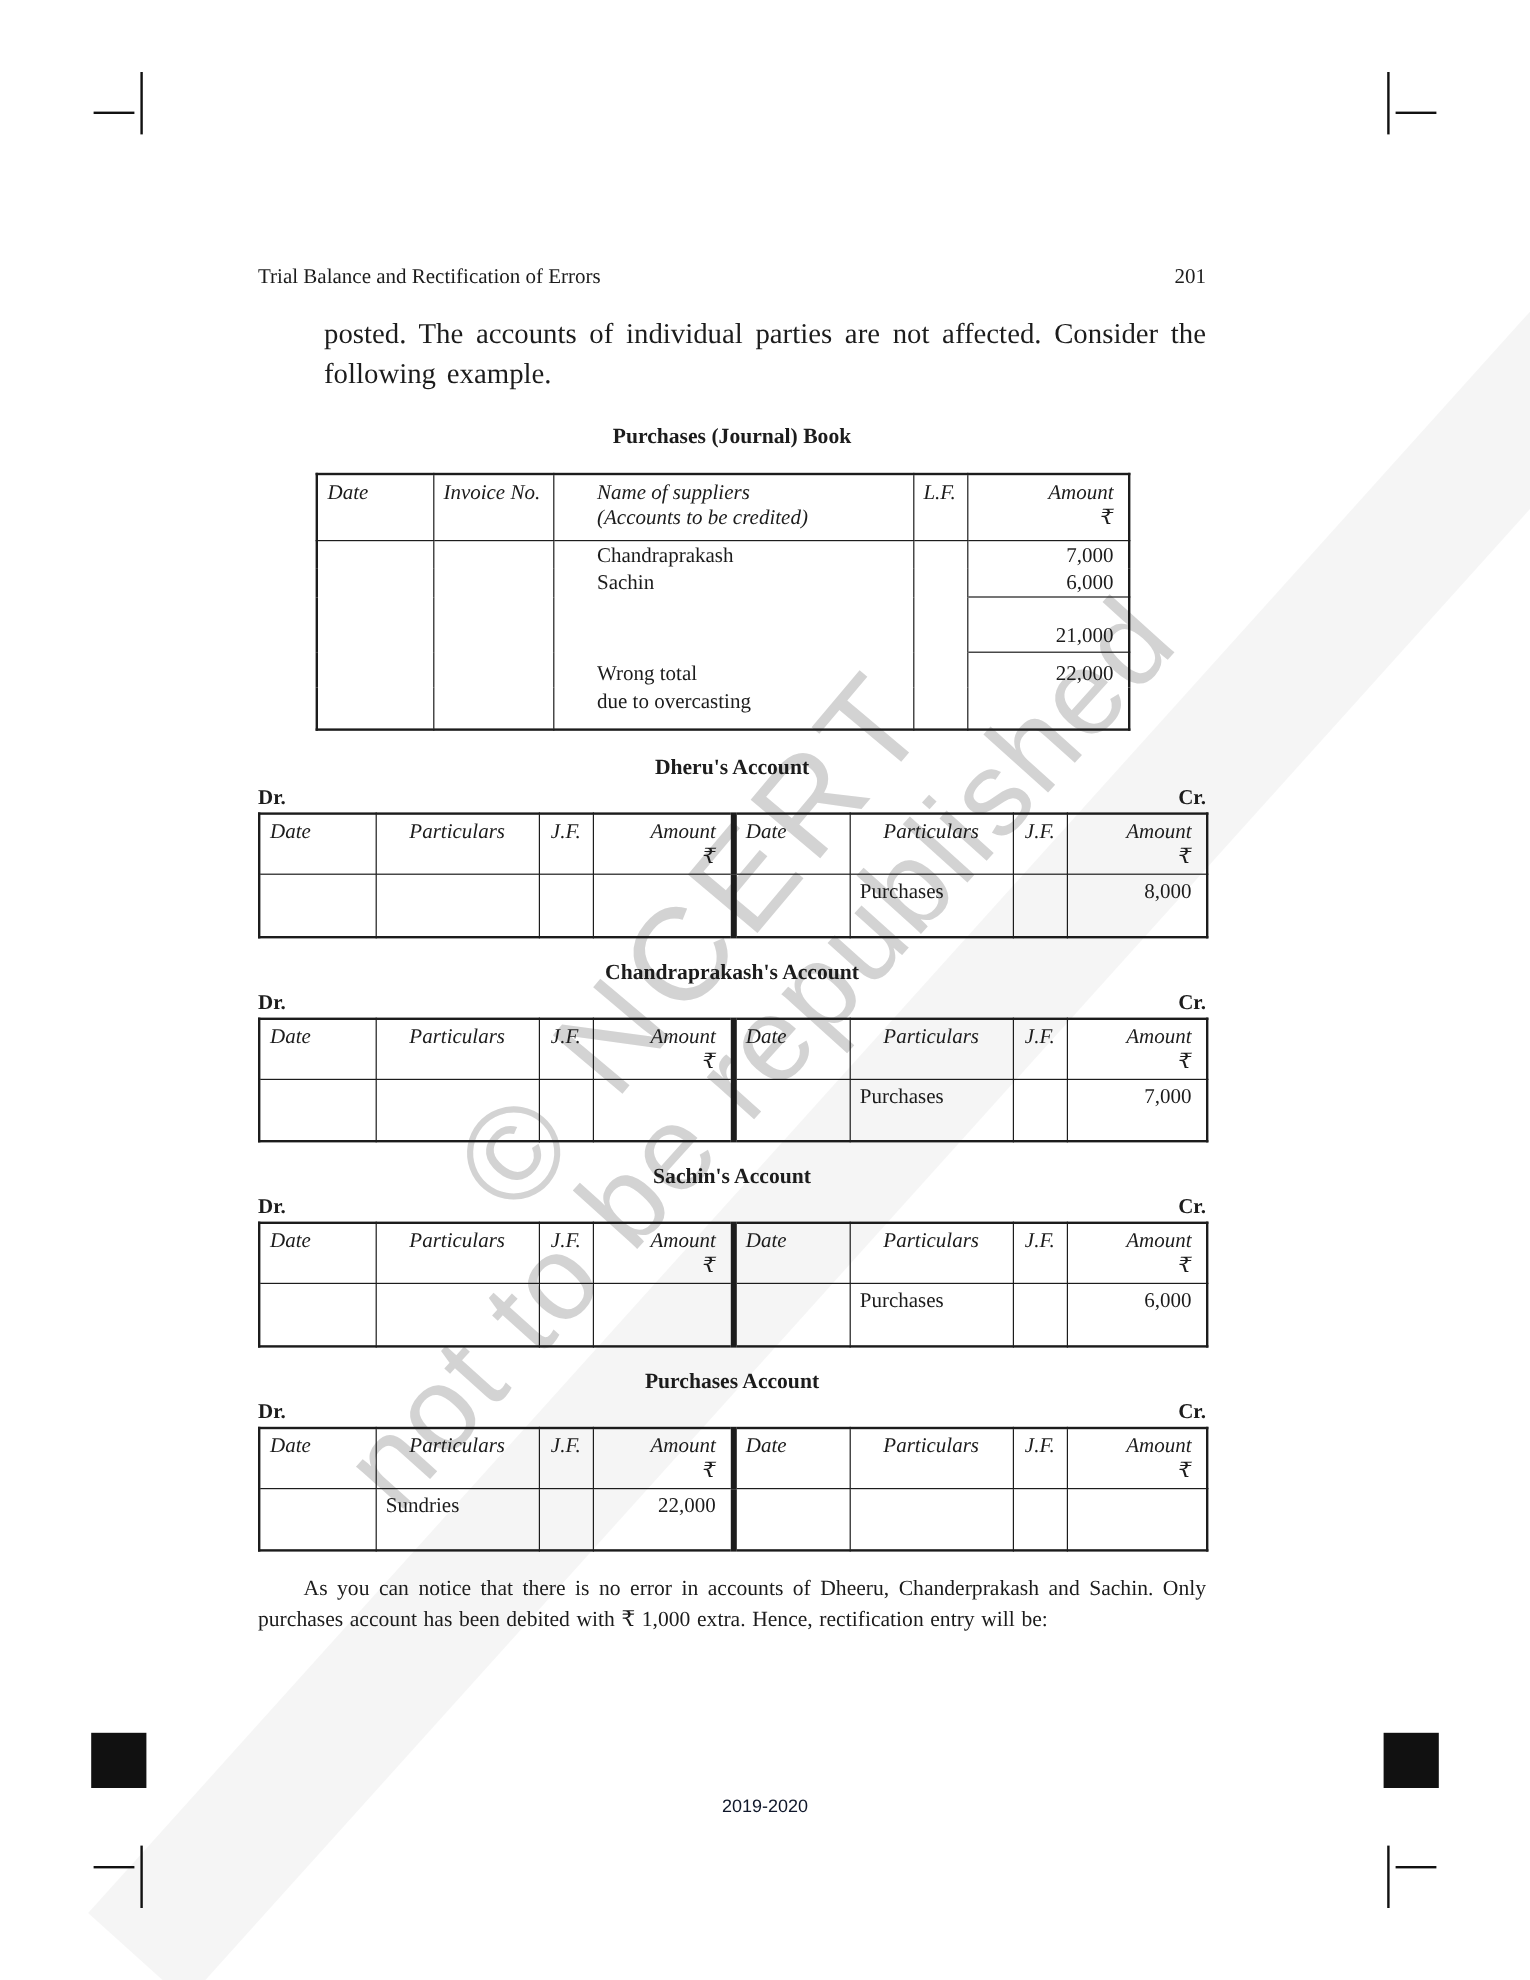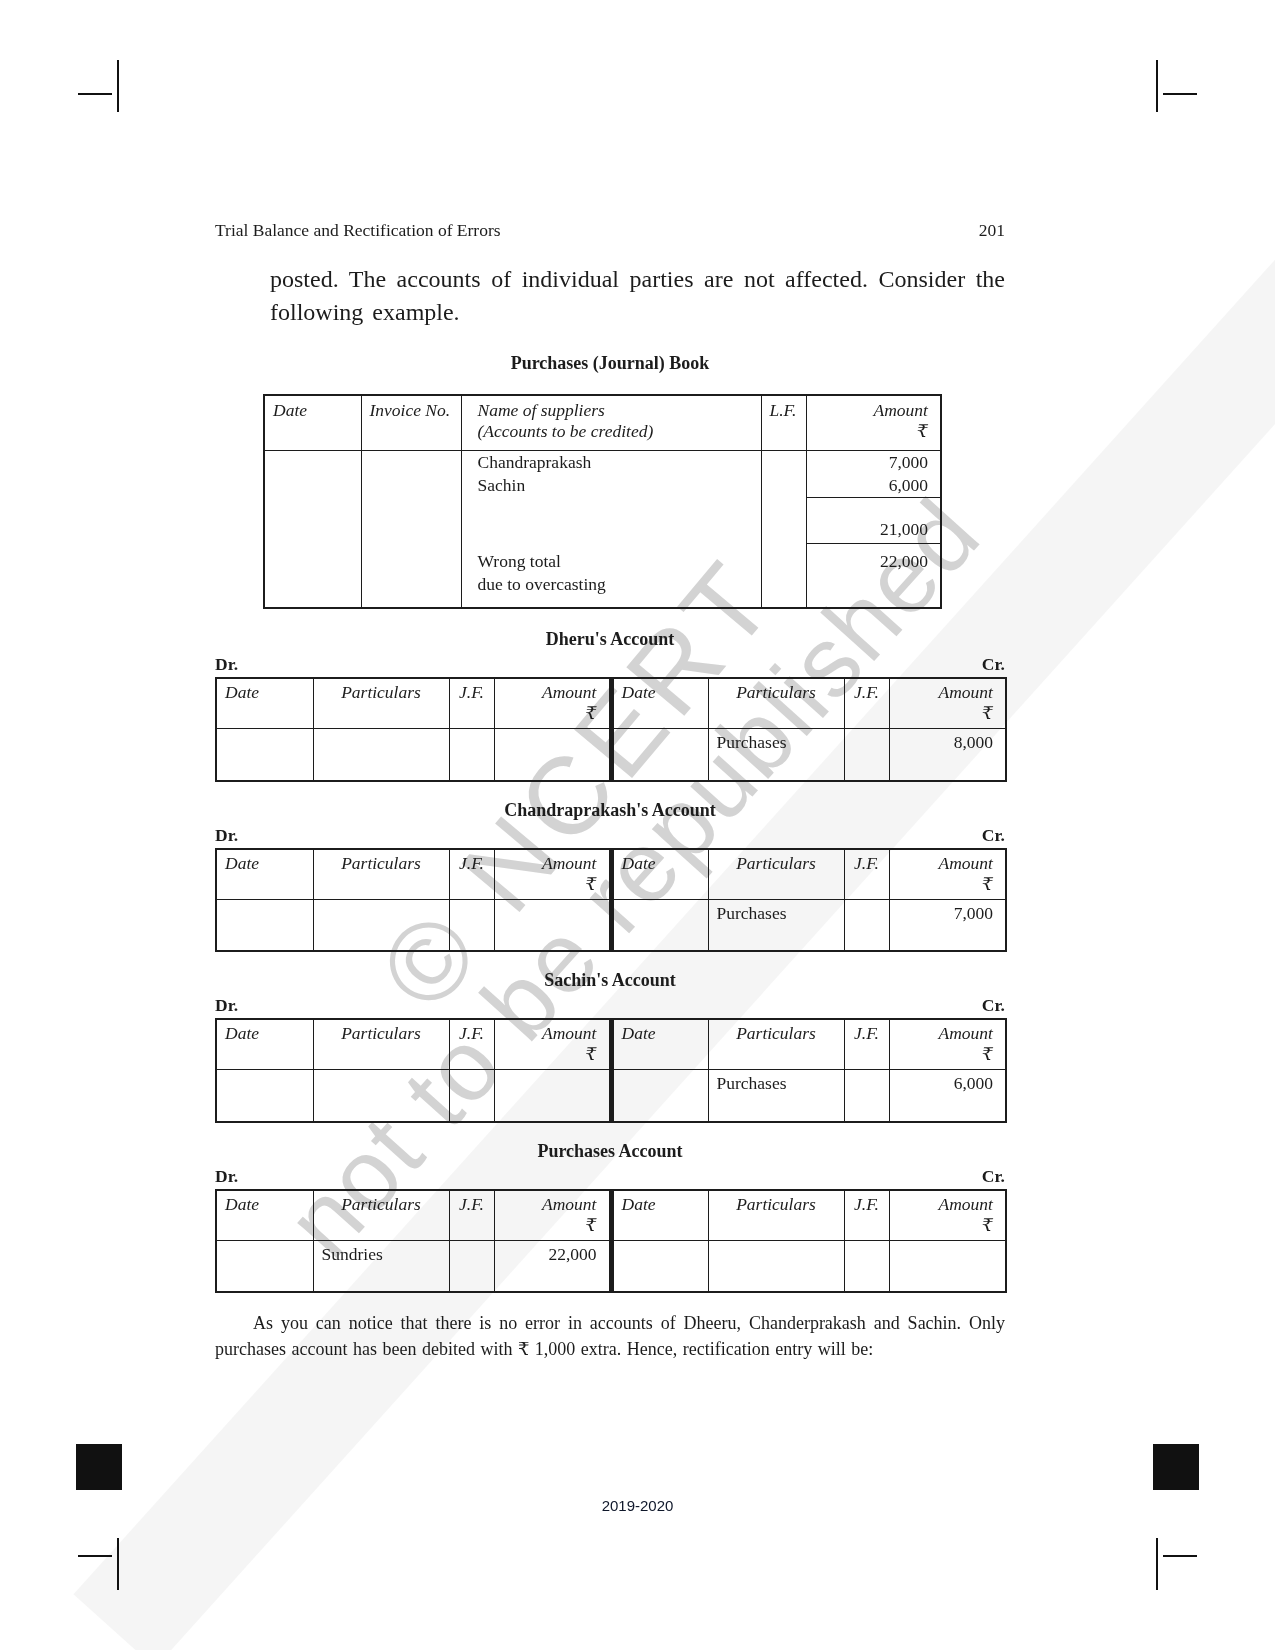--- a/index.html
+++ b/index.html
@@ -26,21 +26,21 @@
          word-spacing:3px;margin-bottom:24px;}
 
   .table-title{font-weight:bold;text-align:center;font-size:18px;margin-bottom:20px;}
 
   
   .journal-table{margin-left:48px;width:677px;border-collapse:collapse;table-layout:fixed;
                  font-size:17.5px;border:2px solid #1c1c1c;margin-bottom:20px;}
   .journal-table td{border-left:1.5px solid #1c1c1c;border-right:1.5px solid #1c1c1c;
                     vertical-align:top;padding:1px 8px;}
   tr.jhead td{font-style:italic;border-bottom:1.5px solid #1c1c1c;padding:4px 8px 8px;}
-  .journal-table .c-sup{padding-left:16px;}
+  .journal-table .c-sup{padding-left:36px;}
   .journal-table .c-amt{text-align:right;padding-right:12px;}
   tr.jr-first td{padding-top:8px;}
   tr.jr-sub td{padding-top:4px;padding-bottom:2px;}
   tr.jr-sub td.c-amt{border-top:1.5px solid #1c1c1c;border-bottom:1.5px solid #1c1c1c;
                      padding-top:21px;padding-bottom:3px;}
   tr.jr-wrong td{padding-top:7px;}
   tr.jr-last td{padding-bottom:12px;}
   .blk{display:block;}
 
   

